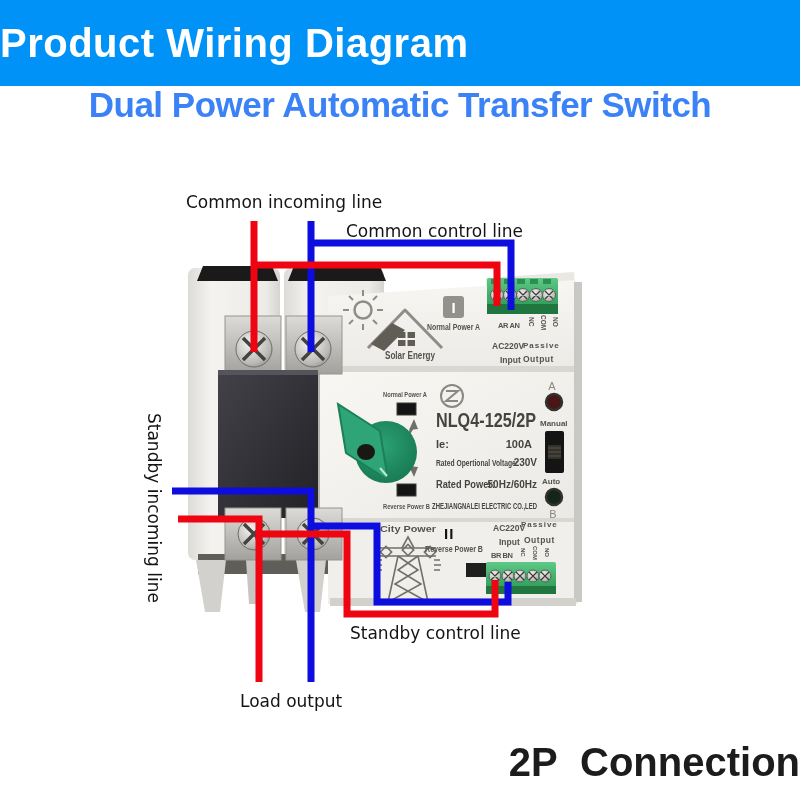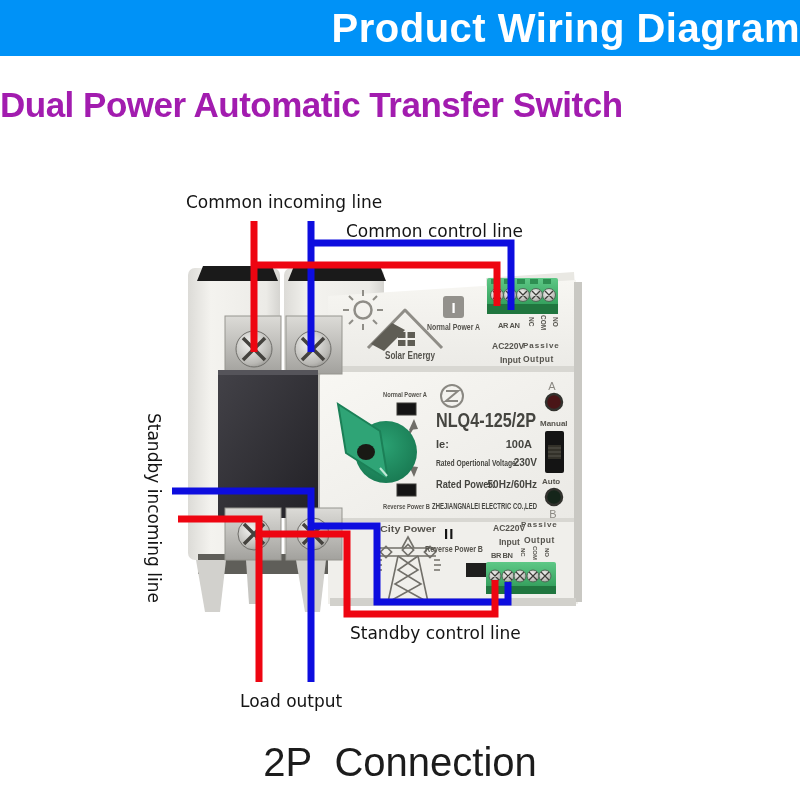--- a/index.html
+++ b/index.html
@@ -1,24 +1,24 @@
 <!DOCTYPE html>
 <html><head>
 <meta charset="utf-8">
 <style>
   html,body{margin:0;padding:0;background:#fff;}
   .stage{position:relative;width:800px;height:800px;background:#ffffff;overflow:hidden;
          font-family:"Liberation Sans",sans-serif;}
-  .header{position:absolute;left:0;top:0;width:800px;height:56px;background:#0092f7;
-          display:flex;align-items:center;justify-content:flex-end;}
+  .header{position:absolute;left:0;top:0;width:800px;height:86px;background:#0092f7;
+          display:flex;align-items:center;justify-content:flex-start;}
   .header span{color:#ffffff;font-size:40px;font-weight:bold;letter-spacing:0.5px;}
-  .title{position:absolute;left:0;top:82px;width:800px;text-align:left;color:#a21caf;}
+  .title{position:absolute;left:0;top:82px;width:800px;text-align:center;color:#3b82f6;}
   .title div{font-size:35px;font-weight:bold;line-height:45px;letter-spacing:-0.5px;}
-  .footer{position:absolute;left:0;top:740px;width:800px;text-align:center;
-          font-size:40px;font-weight:normal;color:#1c1c1c;word-spacing:12px;}
+  .footer{position:absolute;left:0;top:740px;width:800px;text-align:right;
+          font-size:40px;font-weight:bold;color:#1c1c1c;word-spacing:12px;}
   svg{position:absolute;left:0;top:0;}
   .lbl{font-family:"DejaVu Sans",sans-serif;font-size:17px;fill:#141414;}
   .dtxt{font-family:"Liberation Sans",sans-serif;font-weight:bold;fill:#55534d;}
   .dval{font-family:"Liberation Sans",sans-serif;font-weight:bold;fill:#454540;}
 </style>
 </head>
 <body>
 
 <div class="stage">
 

